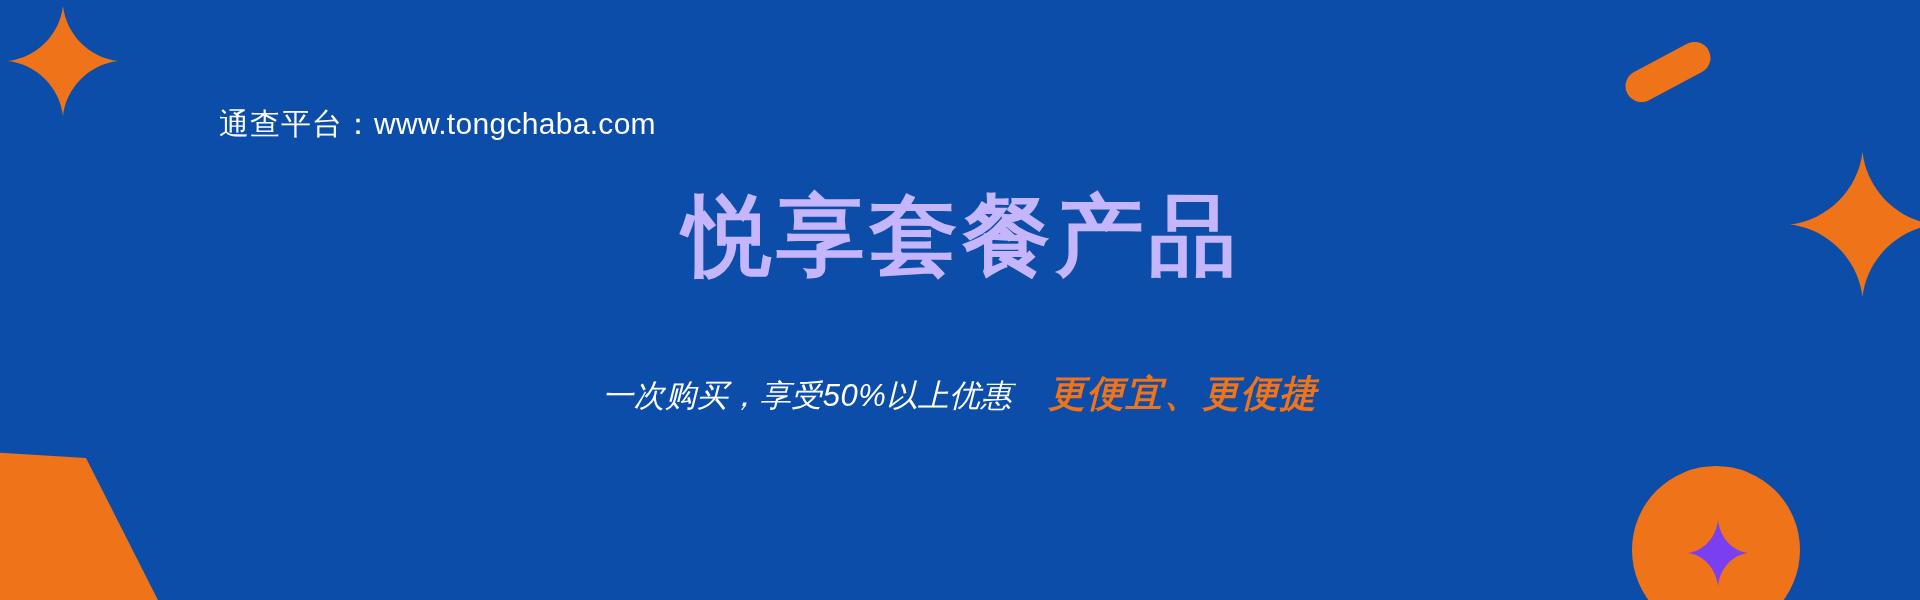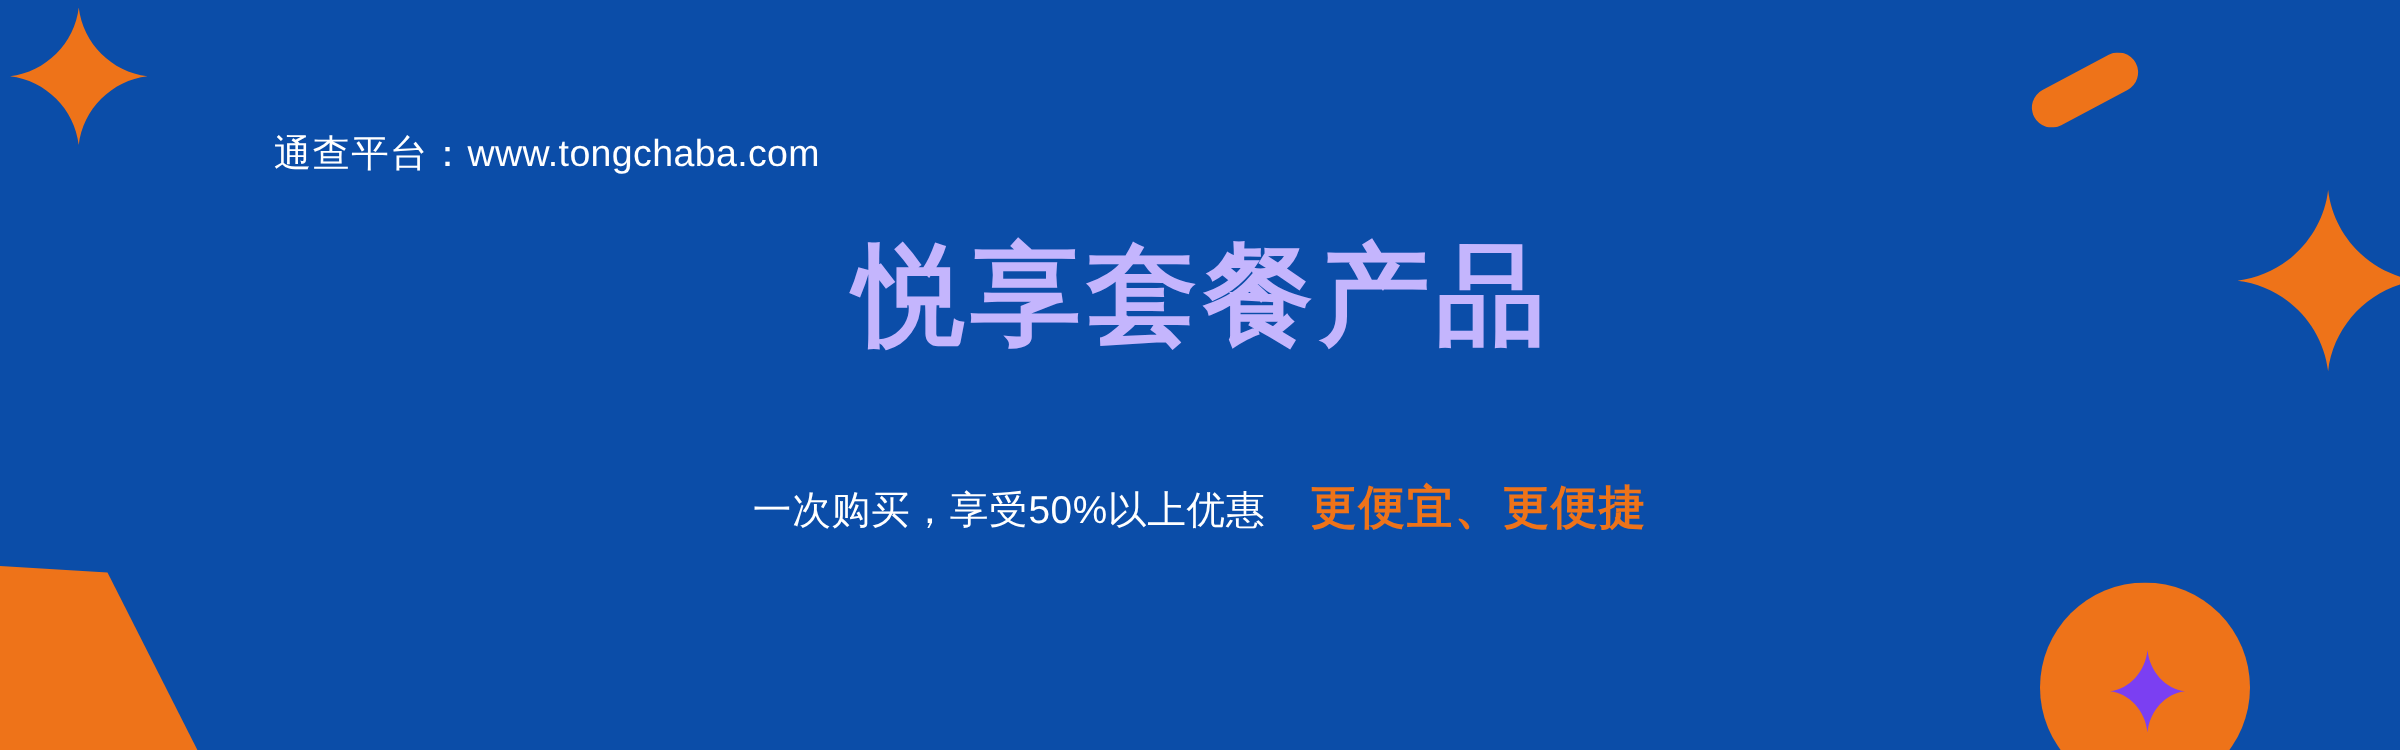--- a/index.html
+++ b/index.html
@@ -69,24 +69,25 @@
     line-height: 1;
     letter-spacing: 5px;
     text-indent: 5px;
     white-space: nowrap;
   }
 
   .subline {
     position: absolute;
     left: 0;
     right: 0;
-    top: 387px;
+    top: 375px;
     text-align: center;
     line-height: 1;
     white-space: nowrap;
+    font-style: italic;
   }
   .subline .sub-white {
     color: #FFFFFF;
     font-size: 31px;
     font-weight: 400;
     letter-spacing: 0.5px;
   }
   .subline .sub-gap {
     display: inline-block;
     width: 36px;

